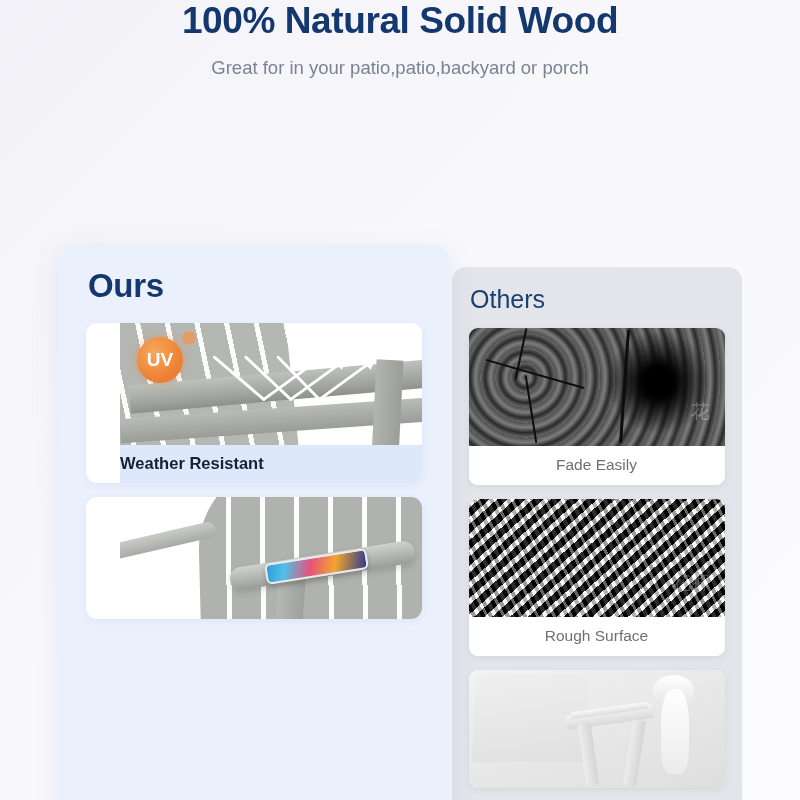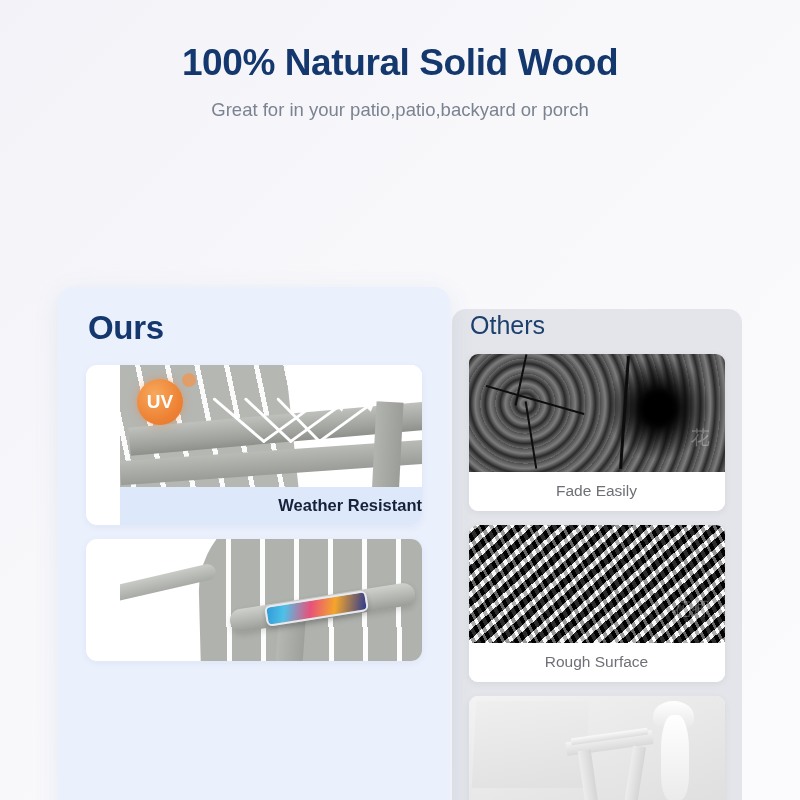--- a/index.html
+++ b/index.html
@@ -6,21 +6,21 @@
 
   body {
     width: 800px; height: 800px;
     background: linear-gradient(135deg, #f2f2f8 0%, #f8f8fb 40%, #fbfbfd 100%);
     font-family: "Liberation Sans", sans-serif;
     overflow: hidden;
     position: relative;
   }
 
   
-  .header { text-align: center; padding-top: 42px; }
+  .header { text-align: center; }
   .title {
     font-size: 37px; font-weight: bold; color: #14386e;
     letter-spacing: -0.4px;
   }
   .subtitle {
     font-size: 18.5px; color: #7b8391; margin-top: 15px; font-weight: normal;
   }
 
   
   .compare { position: relative; width: 800px; height: 640px; }
@@ -40,33 +40,33 @@
     box-shadow: 0 6px 26px rgba(70,95,150,0.10);
     z-index: 2;
   }
 
   .panel-head-ours {
     font-size: 33px; font-weight: bold; color: #14386e;
     padding: 22px 0 0 30px; letter-spacing: -0.3px;
   }
   .panel-head-others {
     font-size: 25px; font-weight: normal; color: #1d3f6e;
-    padding: 2px 0 0 18px;
+    padding: 18px 0 0 18px;
   }
 
   
   .cards-ours { padding: 18px 28px 0 28px; }
   .card-ours {
     background: #ffffff; border-radius: 11px; overflow: hidden;
     margin-bottom: 14px; box-shadow: 0 2px 7px rgba(80,100,150,0.07); padding-left: 34px;
   }
   .card-ours .photo { height: 122px; position: relative; overflow: hidden; }
   .card-ours .cap {
     background: #dde8fa; color: #17213a;
-    font-size: 16.5px; font-weight: bold; text-align: right;
+    font-size: 16.5px; font-weight: bold; text-align: left;
     padding: 9px 0 10px 0;
   }
 
   .cards-others { padding: 14px 17px 0 17px; }
   .card-other {
     background: #ffffff; border-radius: 9px; overflow: hidden;
     margin-bottom: 14px; box-shadow: 0 2px 6px rgba(90,95,110,0.10);
   }
   .card-other .photo { height: 118px; position: relative; overflow: hidden; }
   .card-other .cap {

